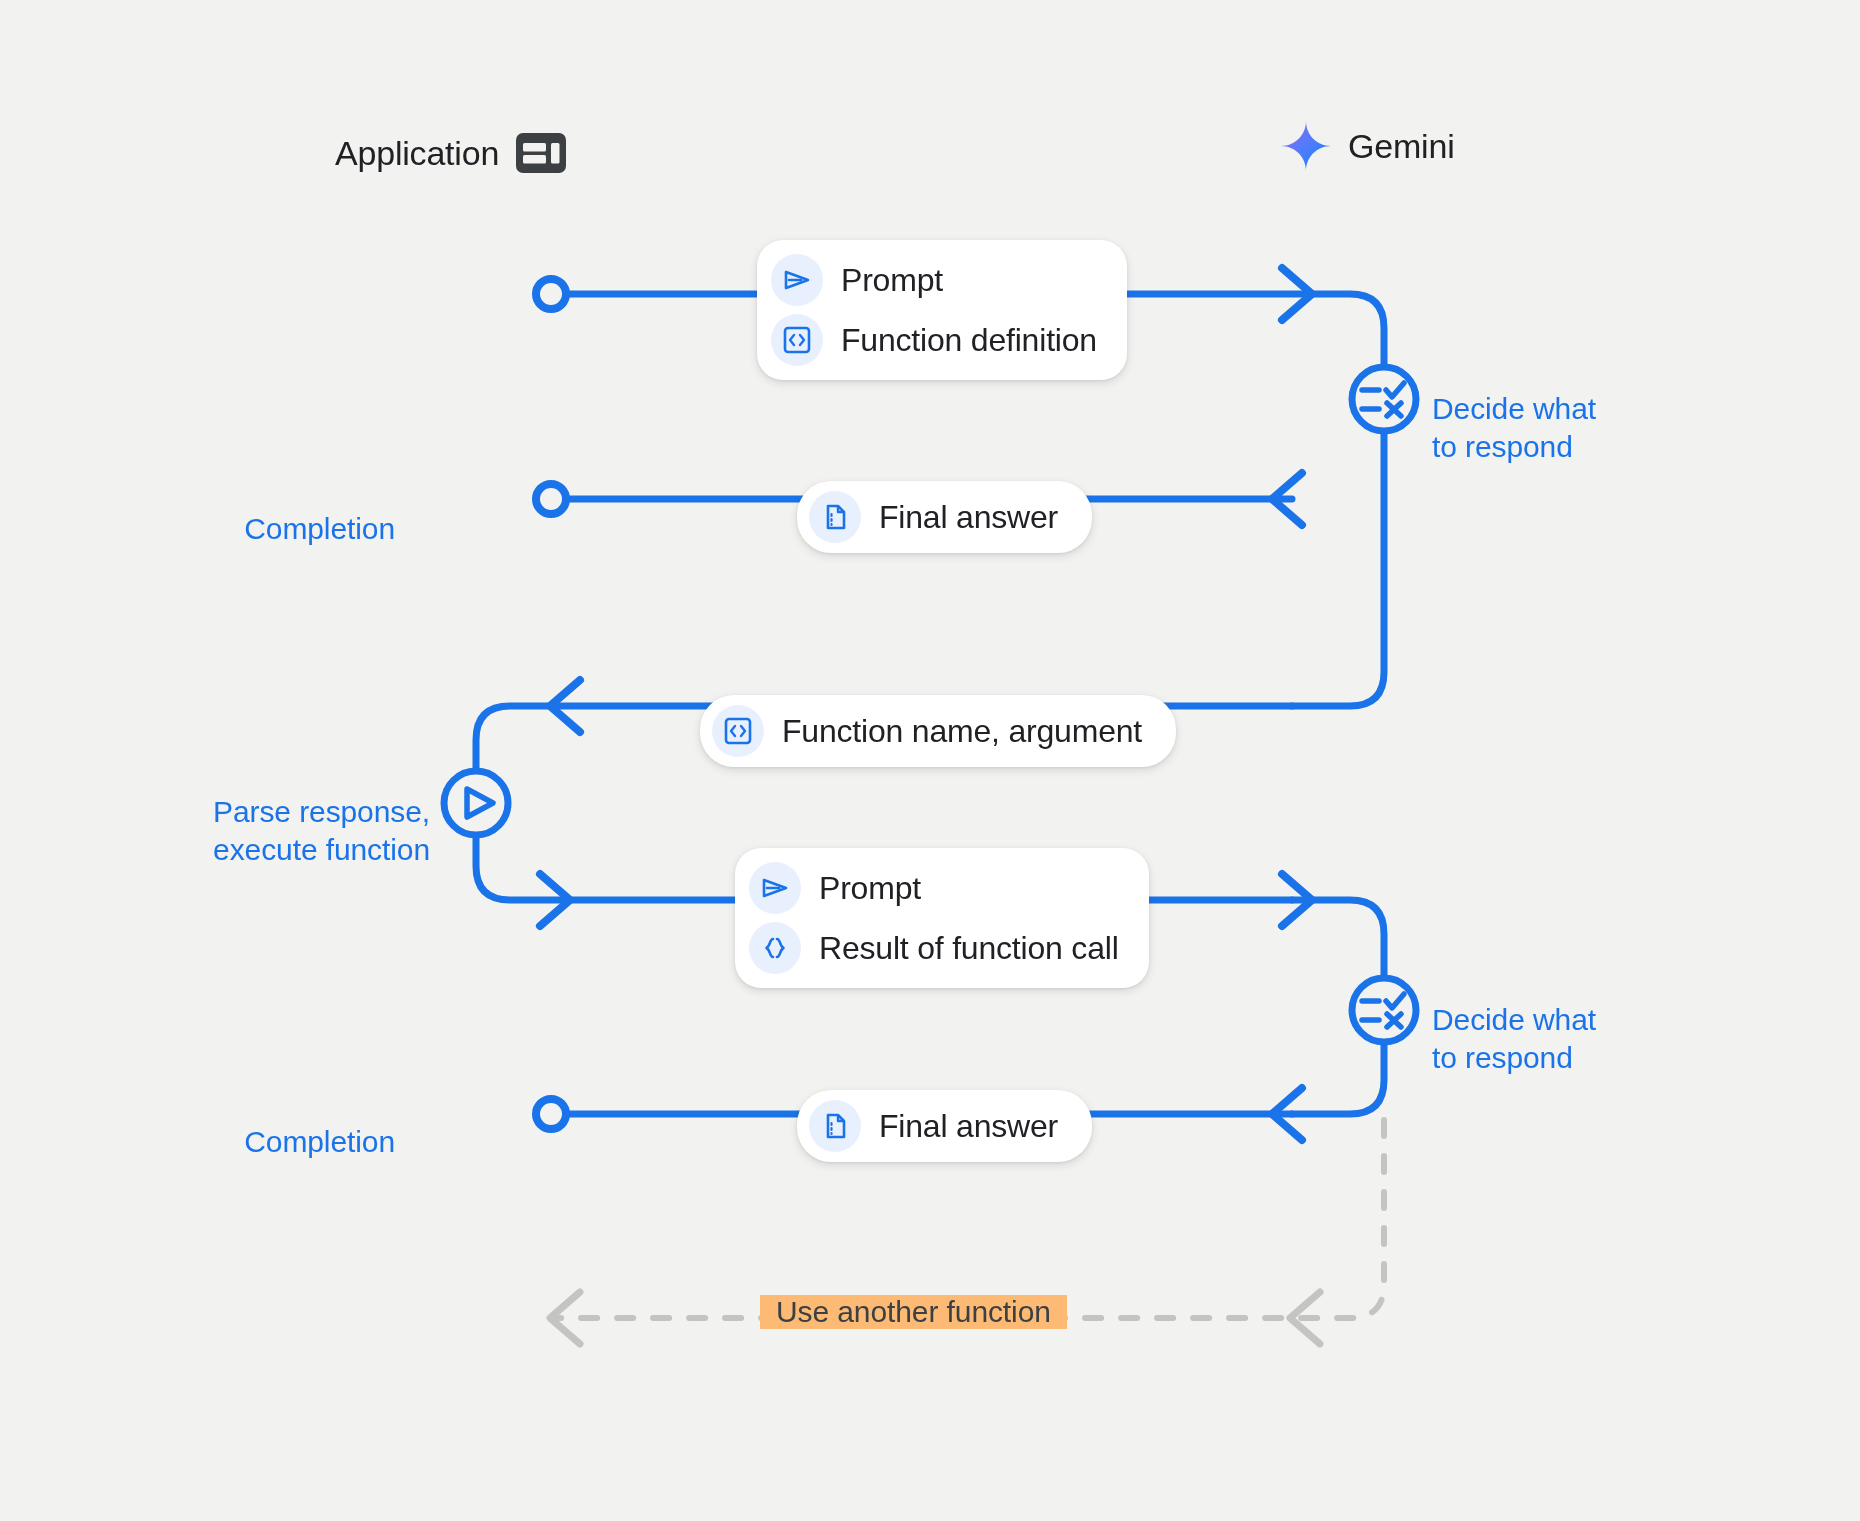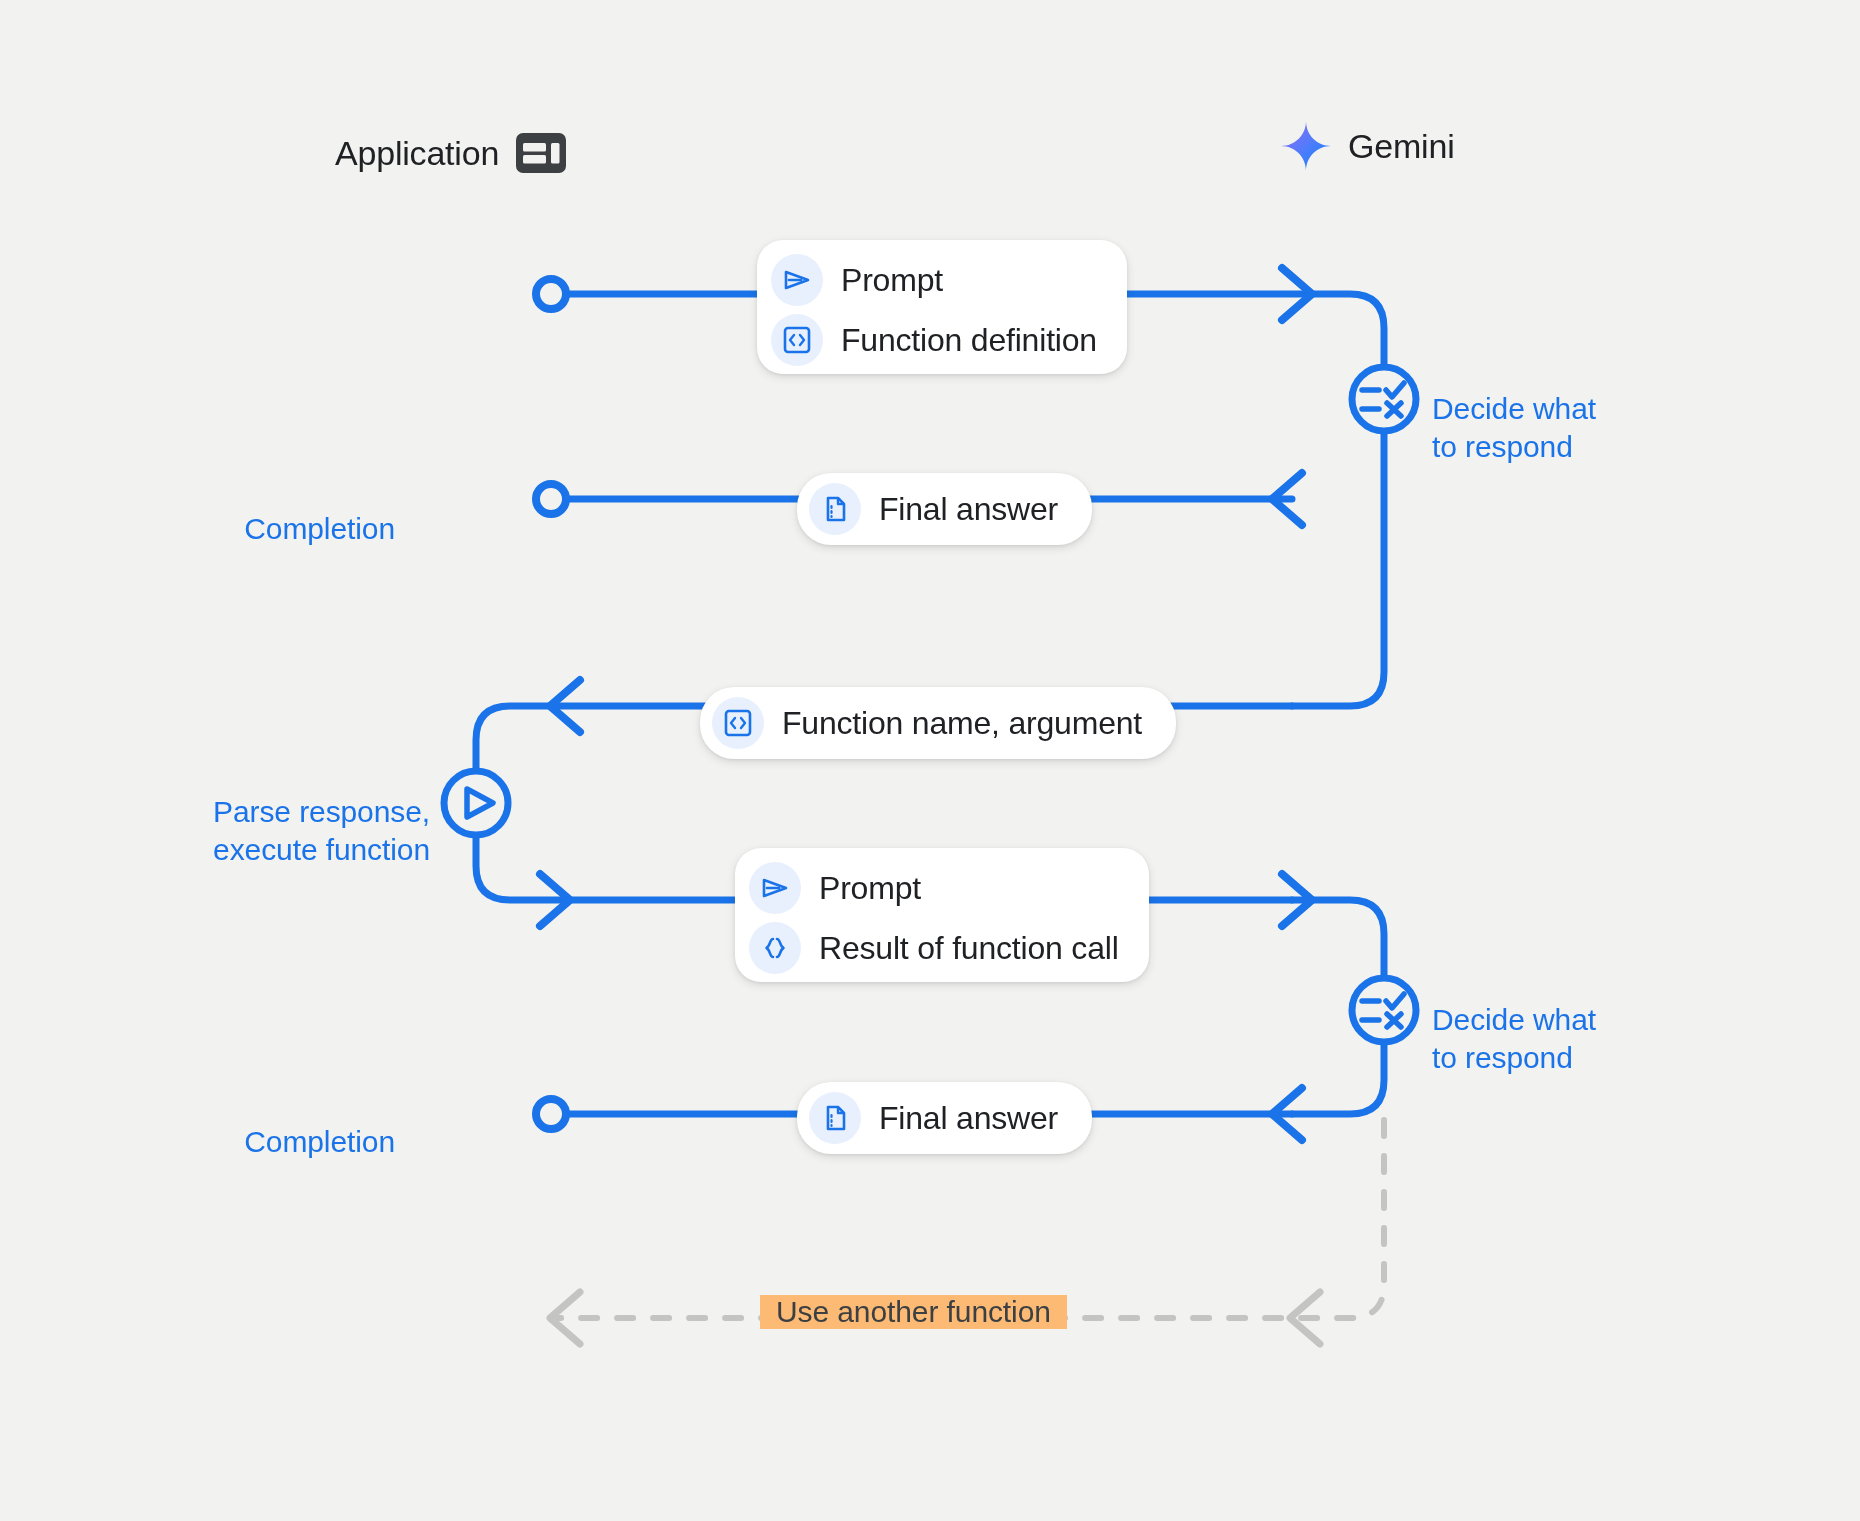--- a/index.html
+++ b/index.html
@@ -62,27 +62,27 @@
   #lbl-completion-1 { left: 155px; top: 482px; width: 240px; }
   #lbl-completion-2 { left: 155px; top: 1095px; width: 240px; }
   #lbl-parse { left: 35px; top: 765px; width: 395px; }
 
   
   .card {
     position: absolute;
     background: #ffffff;
     border-radius: 26px;
     box-shadow: 0 3px 9px rgba(60,64,67,0.14), 0 1px 3px rgba(60,64,67,0.10);
-    padding: 14px 30px 8px 14px;
+    padding: 14px 30px 14px 14px;
     box-sizing: border-box;
     display: flex;
     flex-direction: column;
     gap: 8px;
   }
-  .card.single { border-radius: 34px; padding: 10px 34px 10px 12px; }
+  .card.single { border-radius: 34px; padding: 10px 34px 10px 12px; margin-top: 8px; }
   .card-row {
     display: flex;
     align-items: center;
     gap: 18px;
     white-space: nowrap;
   }
   .chip {
     width: 52px;
     height: 52px;
     border-radius: 50%;

